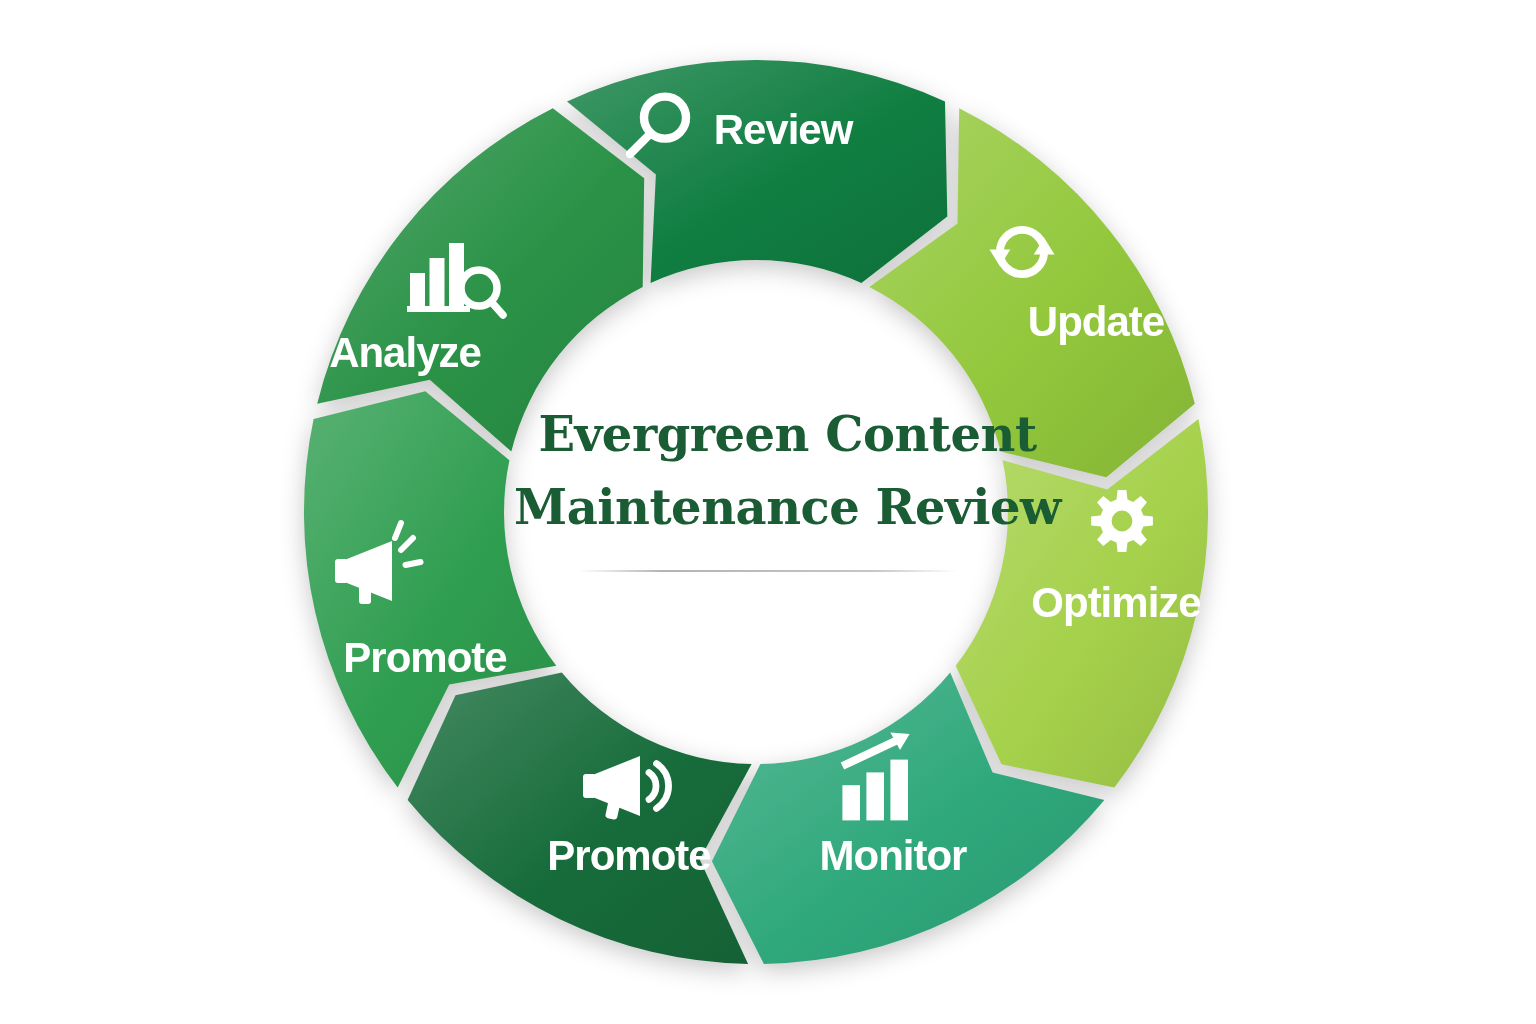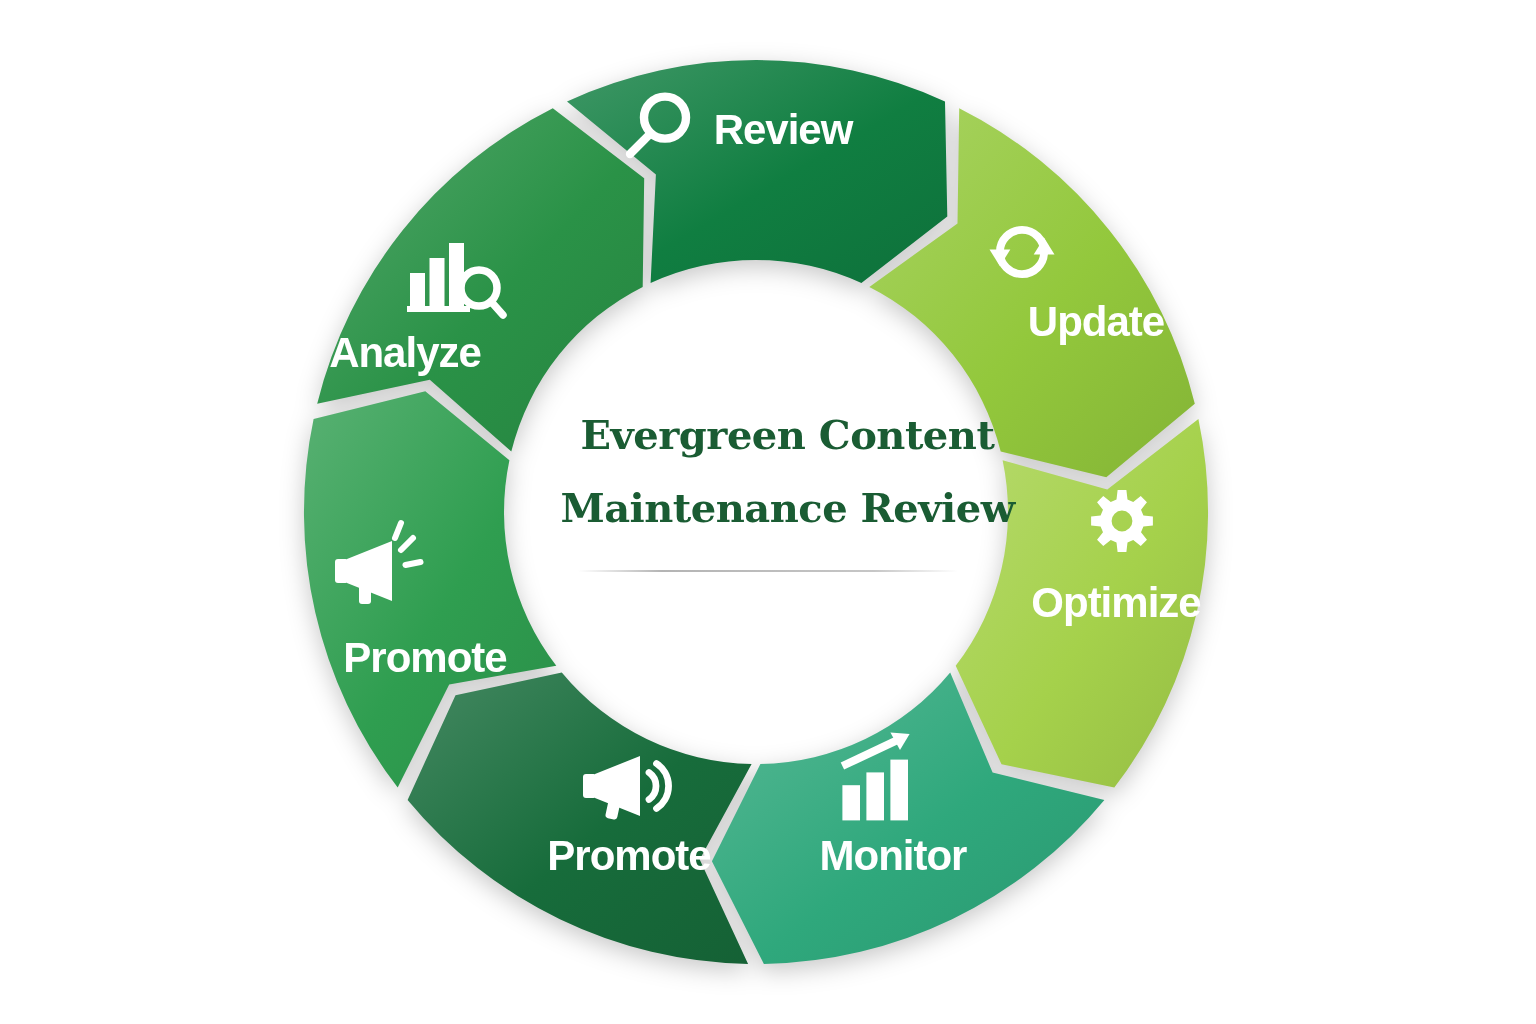--- a/index.html
+++ b/index.html
@@ -10,21 +10,21 @@
   }
   .stage{position:relative;width:1536px;height:1012px;overflow:hidden;}
   #ring{position:absolute;left:0;top:0;}
   .seg-group{filter:drop-shadow(0px 7px 12px rgba(0,0,0,0.22));}
   .center-title{
     position:absolute;left:0;right:0;top:398px;
     text-align:center;
     font-family:"DejaVu Serif", serif;
     font-weight:bold;
   }
-  .t1,.t2{font-size:40px;line-height:73px;letter-spacing:-0.5px;margin-left:39px;}
+  .t1,.t2{font-size:48px;line-height:73px;letter-spacing:-0.5px;margin-left:39px;}
   .divider{
     width:380px;height:2px;margin:26px auto 0;
     background:linear-gradient(to right, rgba(150,150,150,0), #b4b4b4 22%, #c6c6c6 78%, rgba(150,150,150,0));
   }
   .seg-label{
     font-family:"Liberation Sans", sans-serif;
     font-weight:bold;
     letter-spacing:-1px;
   }
 </style>

